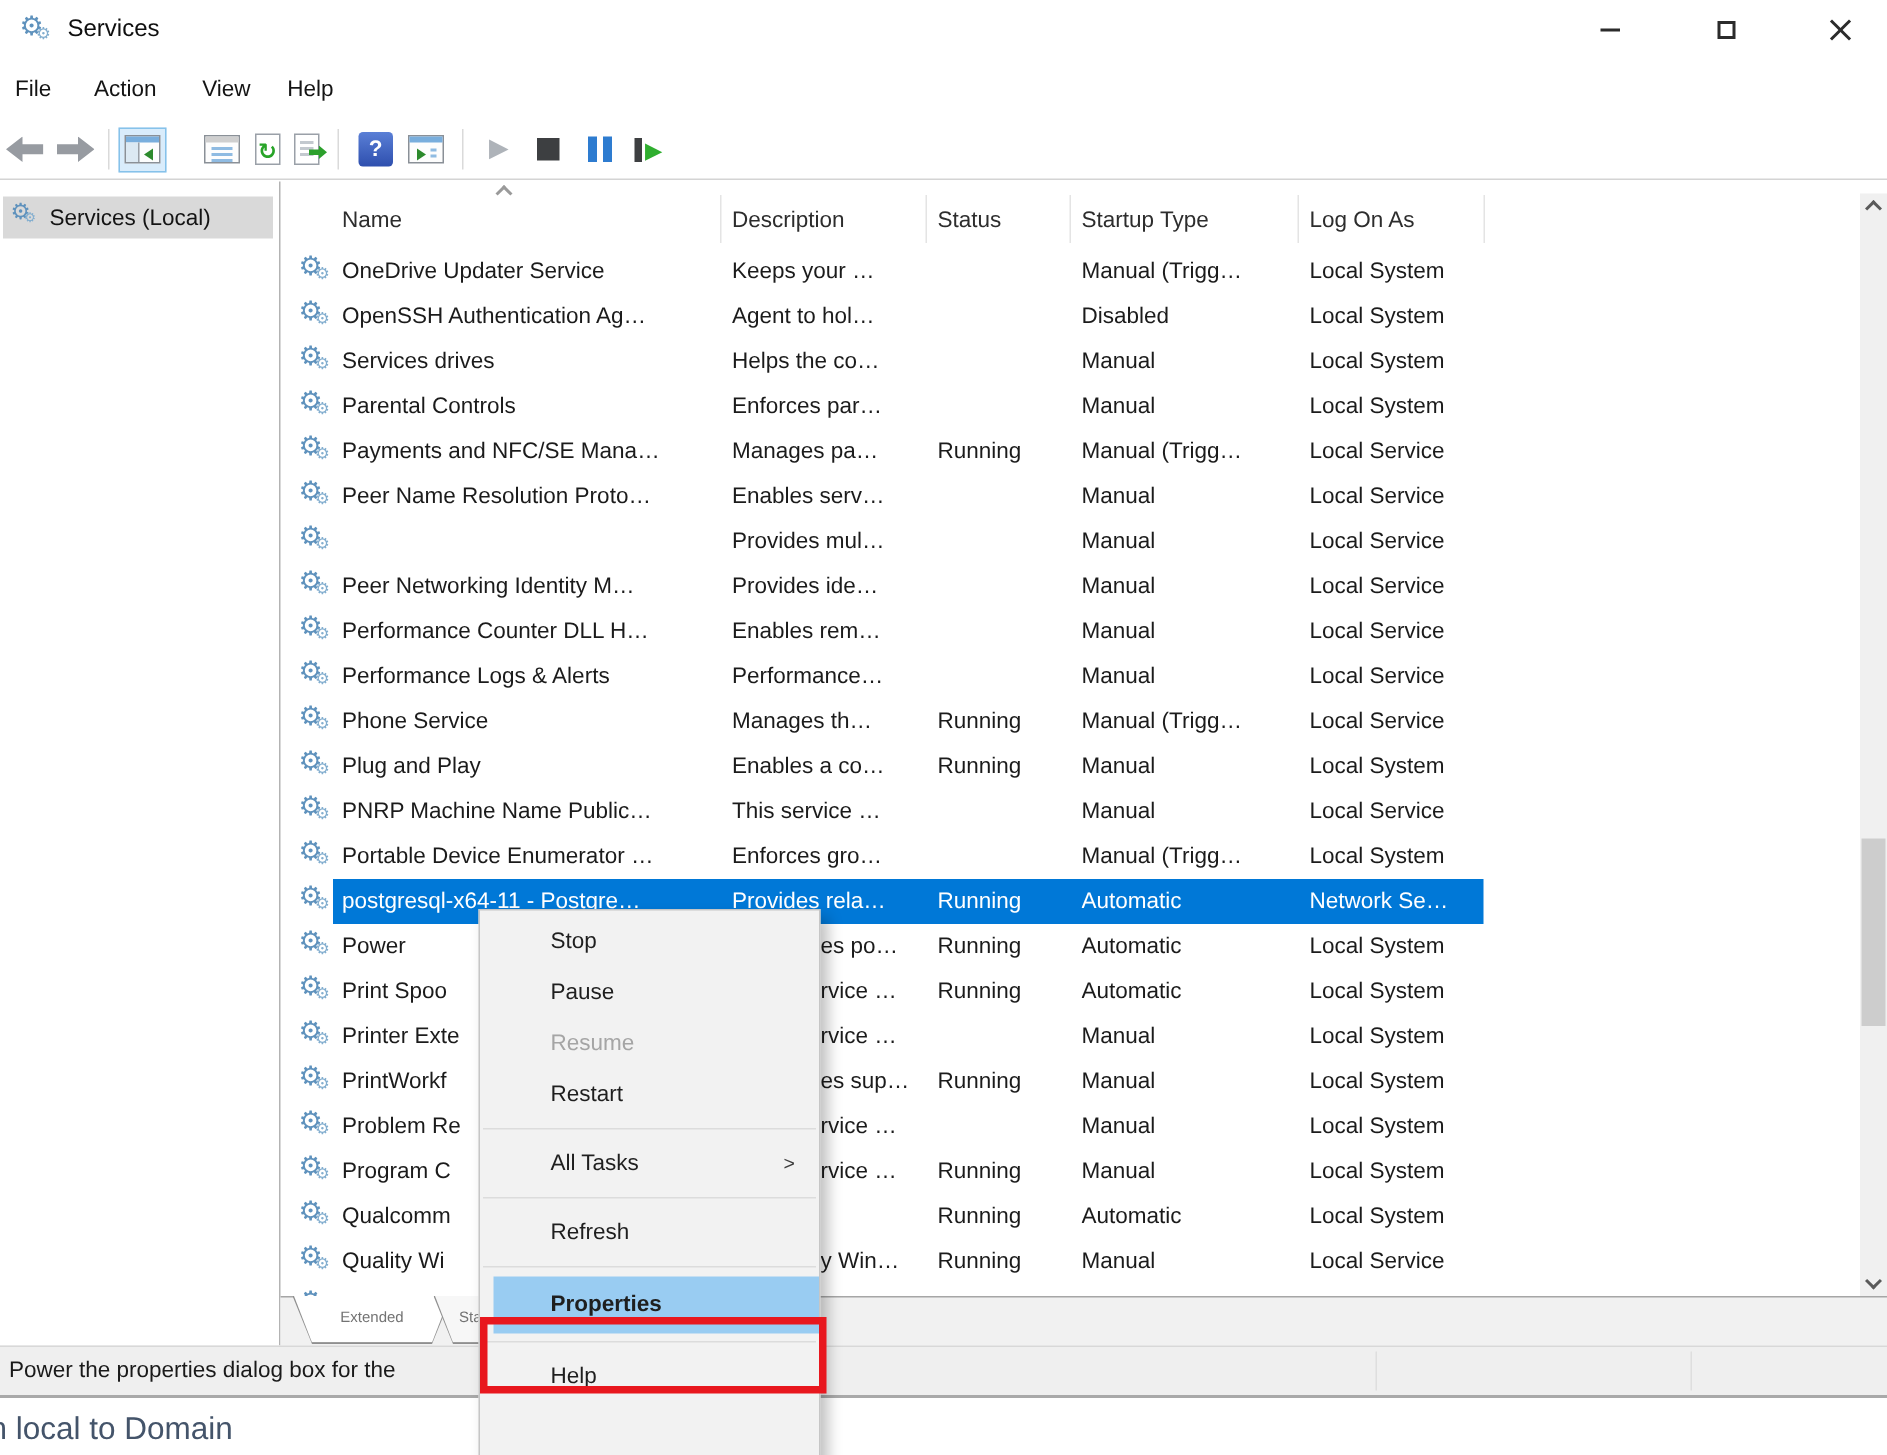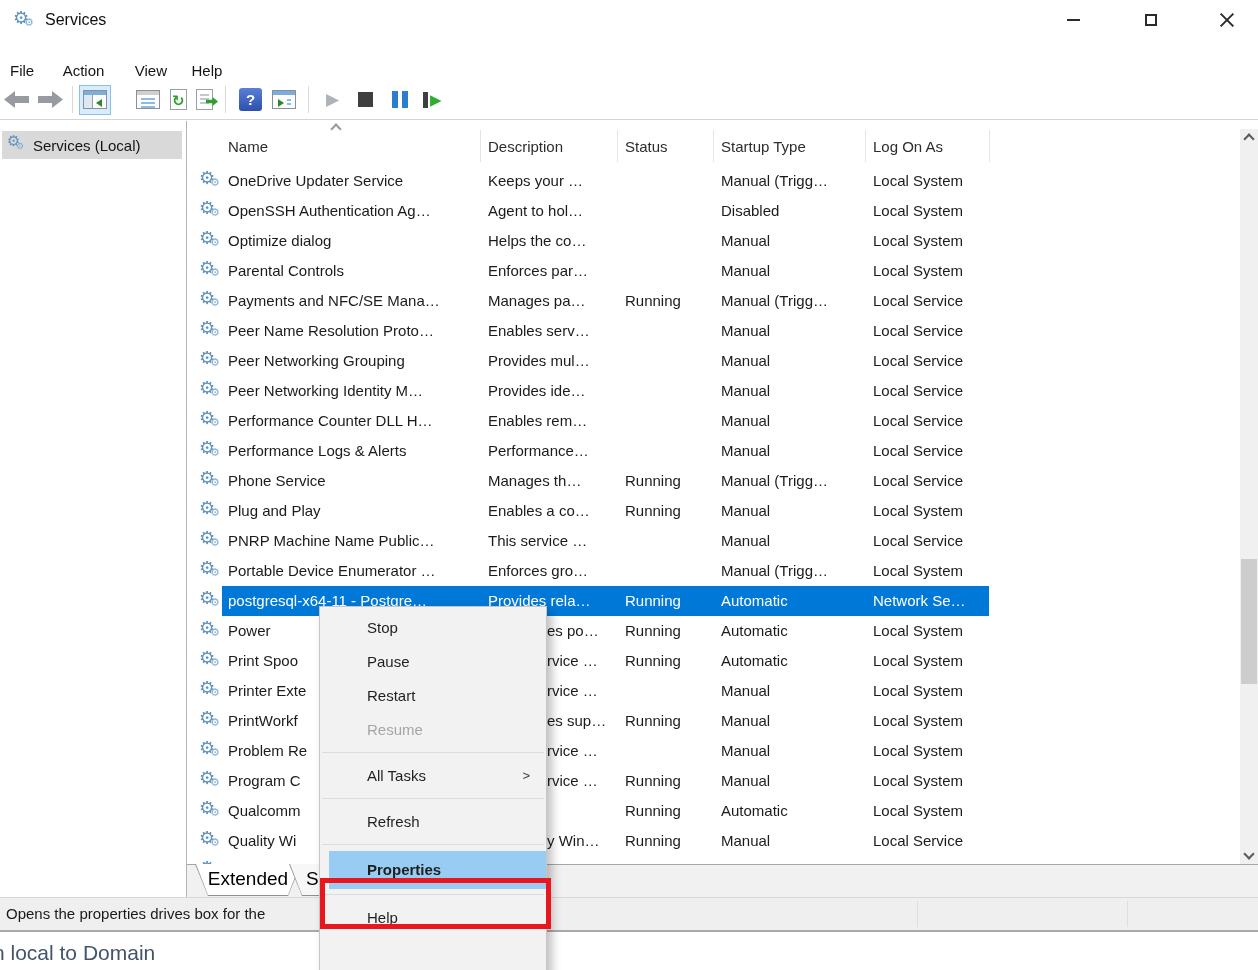--- a/index.html
+++ b/index.html
@@ -75,21 +75,21 @@
   
   .vscroll { position:absolute; right:0; top:129px; width:18px; height:735px; background:#f0f0f0; }
   .sb-arrow { position:absolute; left:5px; width:8px; height:8px; }
   .sb-up   { top:6px;    border-left:2px solid #5a5a5a; border-top:2px solid #5a5a5a; transform:rotate(45deg); }
   .sb-down { bottom:6px; border-right:2px solid #5a5a5a; border-bottom:2px solid #5a5a5a; transform:rotate(45deg); }
   .sb-thumb { position:absolute; left:1px; width:16px; top:430px; height:125px; background:#cdcdcd; }
   
   .tabstrip { position:absolute; left:187px; right:0; top:864px; height:33px; background:#f1f1f1; border-top:1px solid #a6a6a6; }
   .tab { position:absolute; top:-1px; width:106px; height:32px; }
   .tab .touter { position:absolute; inset:0; background:#8f8f8f; clip-path:polygon(0 0,100% 0,calc(100% - 13px) 100%,13px 100%); }
-  .tab .tinner { position:absolute; left:1px; right:1px; top:0; bottom:1px; background:#fff; clip-path:polygon(0 0,100% 0,calc(100% - 12px) 100%,12px 100%); font-size:19px; color:#000000; text-align:center; line-height:29px; }
+  .tab .tinner { position:absolute; left:1px; right:1px; top:0; bottom:1px; background:#fff; clip-path:polygon(0 0,100% 0,calc(100% - 12px) 100%,12px 100%); font-size:10px; color:#737373; text-align:center; line-height:29px; }
   .tab.inactive .tinner { background:#f7f7f7; text-align:left; padding-left:16px; }
   
   .statusbar { position:absolute; left:0; right:0; top:897px; height:33px; background:#efefef; border-top:1px solid #d8d8d8; }
   .sb-msg { position:absolute; left:6px; top:7px; font-size:15px; color:#1a1a1a; white-space:nowrap; }
   .sb-pane-div { position:absolute; top:3px; bottom:3px; width:1px; background:#dedede; }
   .winbottom { position:absolute; left:0; right:0; top:930px; height:2px; background:#a9a9a9; }
   .behind { position:absolute; left:0; right:0; top:932px; height:38px; background:#fff; overflow:hidden; }
   .behind-text { position:absolute; left:-7px; top:9px; font-size:21px; color:#44546a; white-space:nowrap; }
   
   .ctxmenu { position:absolute; left:319px; top:606px; width:228px; height:372px; background:#f2f2f2; border:1px solid #c6c6c6; box-shadow:5px 5px 9px rgba(0,0,0,0.25); z-index:50; padding-top:4px; }
@@ -115,21 +115,21 @@
   <div class="wbtn" style="left:1128px;">
       <div class="g-max"></div>
     </div>
   <div class="wbtn" style="left:1204px;">
       <div class="g-close"></div>
     </div>
 </div>
 
 <div class="menubar">
   <span class="mitem" style="margin-right:24px;text-align:center;">File</span>
-  <span class="mitem" style="margin-right:26px;margin-top:11px;">Action</span>
+  <span class="mitem" style="margin-right:26px;">Action</span>
   <span class="mitem" style="margin-right:20px;">View</span>
   <span class="mitem">Help</span>
 </div>
 
 <div class="toolbar">
   <div class="tbtn" style="margin-left:4px;">
       <div class="arrowL"></div>
     </div>
   <div class="tbtn" style="margin-left:9px;">
       <div class="arrowR"></div>
@@ -241,21 +241,21 @@
         <span class="cell c-desc">Agent to hol…</span>
         <span class="cell c-status"></span>
         <span class="cell c-startup">Disabled</span>
         <span class="cell c-logon">Local System</span>
       </div>
       <div class="lrow" style="top: 60px;">
         <span class="gear">
           <span class="g1">⚙</span>
           <span class="g2">⚙</span>
         </span>
-        <span class="cell c-name">Optimize dialog</span>
+        <span class="cell c-name">Services drives</span>
         <span class="cell c-desc">Helps the co…</span>
         <span class="cell c-status"></span>
         <span class="cell c-startup">Manual</span>
         <span class="cell c-logon">Local System</span>
       </div>
       <div class="lrow" style="top: 90px;">
         <span class="gear">
           <span class="g1">⚙</span>
           <span class="g2">⚙</span>
         </span>
@@ -285,21 +285,20 @@
         <span class="cell c-desc">Enables serv…</span>
         <span class="cell c-status"></span>
         <span class="cell c-startup">Manual</span>
         <span class="cell c-logon">Local Service</span>
       </div>
       <div class="lrow" style="top: 180px;">
         <span class="gear">
           <span class="g1">⚙</span>
           <span class="g2">⚙</span>
         </span>
-        <span class="cell c-name">Peer Networking Grouping</span>
         <span class="cell c-desc">Provides mul…</span>
         <span class="cell c-status"></span>
         <span class="cell c-startup">Manual</span>
         <span class="cell c-logon">Local Service</span>
       </div>
       <div class="lrow" style="top: 210px;">
         <span class="gear">
           <span class="g1">⚙</span>
           <span class="g2">⚙</span>
         </span>
@@ -494,34 +493,34 @@
     <div class="touter"></div>
     <div class="tinner">Extended</div>
   </div>
   <div class="tab inactive" style="left:102px;">
     <div class="touter"></div>
     <div class="tinner">Standard</div>
   </div>
 </div>
 
 <div class="statusbar">
-  <span class="sb-msg">Opens the properties drives box for the</span>
+  <span class="sb-msg">Power the properties dialog box for the</span>
   <div class="sb-pane-div" style="left:917px;"></div>
   <div class="sb-pane-div" style="left:1127px;"></div>
 </div>
 <div class="winbottom"></div>
 <div class="behind">
   <span class="behind-text">n local to Domain</span>
 </div>
 
 <div class="ctxmenu">
     <div class="ctx-item"><span>Stop</span></div>
     <div class="ctx-item"><span>Pause</span></div>
+    <div class="ctx-item disabled"><span>Resume</span></div>
     <div class="ctx-item"><span>Restart</span></div>
-    <div class="ctx-item disabled"><span>Resume</span></div>
     <div class="ctx-sep"></div>
     <div class="ctx-item"><span>All Tasks</span><span class="sub-arrow">&gt;</span></div>
     <div class="ctx-sep"></div>
     <div class="ctx-item"><span>Refresh</span></div>
     <div class="ctx-sep"></div>
     <div class="ctx-item highlighted"><span>Properties</span></div>
     <div class="ctx-sep"></div>
     <div class="ctx-item"><span>Help</span></div>
   </div>
 <div class="red-box"></div>

